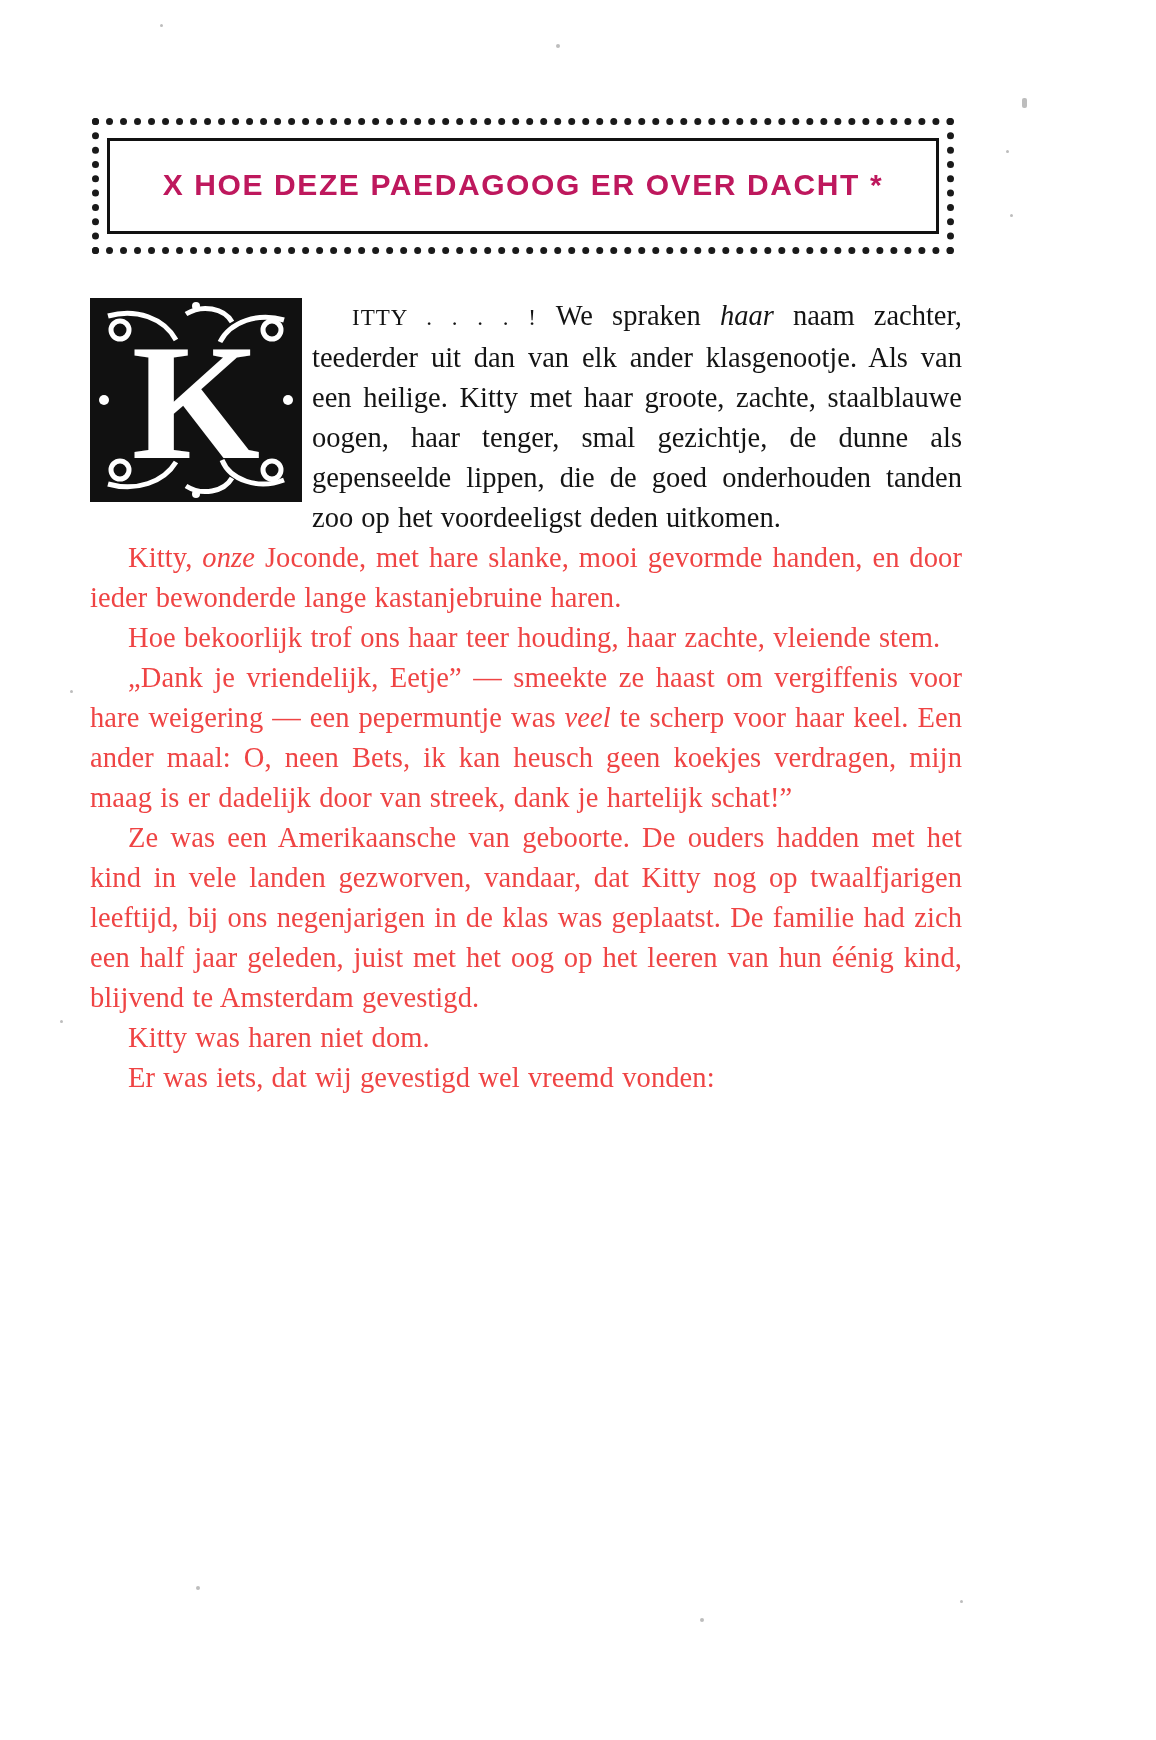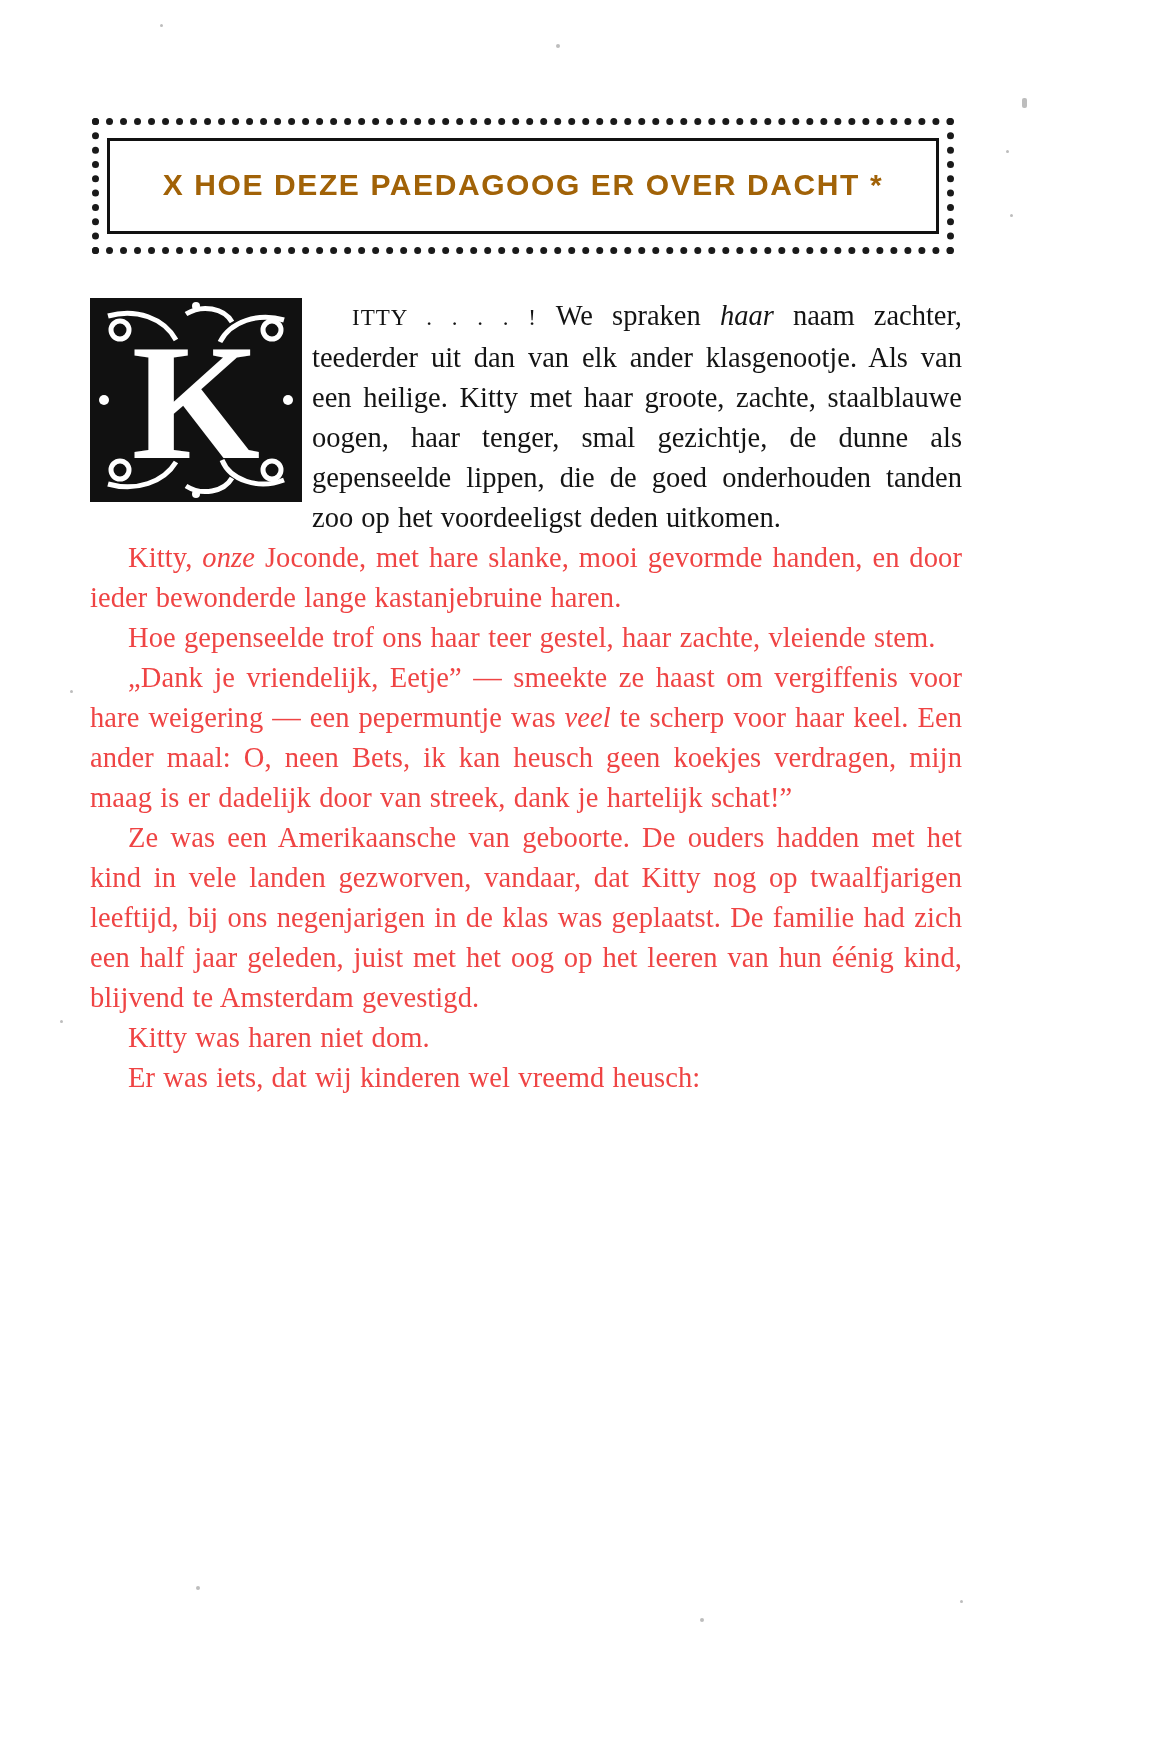--- a/index.html
+++ b/index.html
@@ -54,21 +54,21 @@
   .title-text {
     position: absolute;
     left: 0; right: 0;
     top: 50%;
     transform: translateY(-52%);
     text-align: center;
     font-family: "Liberation Sans", sans-serif;
     font-weight: bold;
     font-size: 30px;
     letter-spacing: 1.6px;
-    color: #a16207;
+    color: #be185d;
     white-space: nowrap;
   }
 
   
   .body-col {
     position: absolute;
     left: 90px;
     top: 296px;
     width: 872px;
   }
@@ -178,27 +178,27 @@
         </span>
       </div>
       <div class="clear"></div>
     </div>
 
     <p class="para indent">
       Kitty, <em class="it">onze</em> Joconde, met hare slanke, mooi gevormde handen, en door ieder bewonderde lange kastanjebruine haren.
     </p>
 
 
-    <p class="para indent">Hoe gepenseelde trof ons haar teer gestel, haar zachte, vleiende stem.</p>
+    <p class="para indent">Hoe bekoorlijk trof ons haar teer houding, haar zachte, vleiende stem.</p>
 
     <p class="para indent">
       „Dank je vriendelijk, Eetje” — smeekte ze haast om vergiffenis voor hare weigering — een pepermuntje was <em class="it">veel</em> te scherp voor haar keel. Een ander maal: O, neen Bets, ik kan heusch geen koekjes verdragen, mijn maag is er dadelijk door van streek, dank je hartelijk schat!”
     </p>
 
 
     <p class="para indent">Ze was een Amerikaansche van geboorte. De ouders hadden met het kind in vele landen gezworven, vandaar, dat Kitty nog op twaalfjarigen leeftijd, bij ons negenjarigen in de klas was geplaatst. De familie had zich een half jaar geleden, juist met het oog op het leeren van hun éénig kind, blijvend te Amsterdam gevestigd.</p>
 
     <p class="para indent">Kitty was haren niet dom.</p>
 
-    <p class="para indent">Er was iets, dat wij kinderen wel vreemd heusch:</p>
+    <p class="para indent">Er was iets, dat wij gevestigd wel vreemd vonden:</p>
 
   </div>
 </div>
 
 </body></html>

